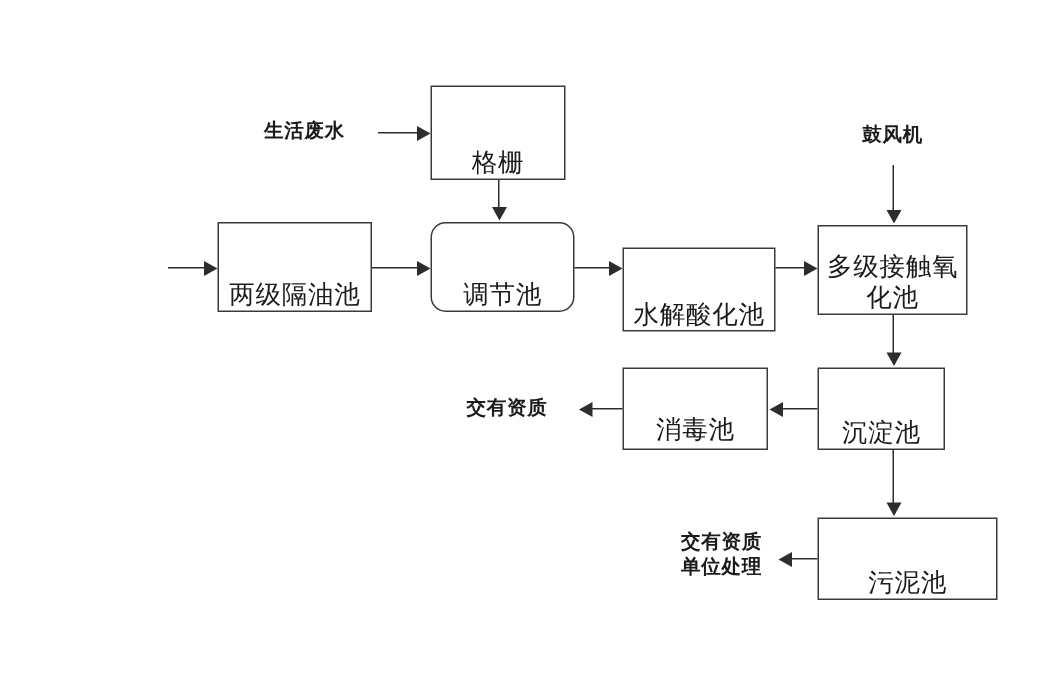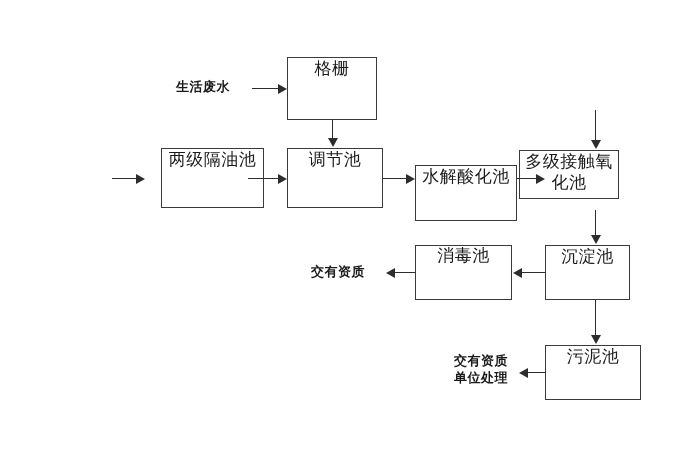--- a/index.html
+++ b/index.html
@@ -16,21 +16,21 @@
     height: 463px;
     background: #ffffff;
     overflow: hidden;
   }
   .node {
     position: absolute;
     box-sizing: border-box;
     border: 1px solid #3a3a3a;
     background: #ffffff;
     display: flex;
-    align-items: flex-start;
+    align-items: flex-end;
     justify-content: center;
     text-align: center;
     color: #1b1b1b;
     font-size: 17px;
     line-height: 1.25;
     letter-spacing: 0.5px;
   }
   .node .node-label {
     display: block;
     padding: 0 4px;
@@ -78,52 +78,53 @@
 </style>
 </head>
 <body>
 
 <div id="canvas">
 
   <div class="node" style="left:287px; top:57px; width:90px; height:63px;">
     <span class="node-label">格栅</span>
   </div>
 
-  <div class="node" style="left:145px; top:148px; width:103px; height:60px;margin-left:16px;">
+  <div class="node" style="left:145px; top:148px; width:103px; height:60px;">
     <span class="node-label">两级隔油池</span>
   </div>
 
-  <div class="node" style="left:287px; top:148px; width:96px; height:60px;">
+  <div class="node" style="left:287px; top:148px; width:96px; height:60px;border-radius:10px;">
     <span class="node-label">调节池</span>
   </div>
 
   <div class="node" style="left:415px; top:150px; width:102px; height:56px;margin-top:15px;">
     <span class="node-label">水解酸化池</span>
   </div>
 
-  <div class="node" style="left:519px; top:150px; width:100px; height:49px;">
+  <div class="node" style="left:545px; top:150px; width:100px; height:60px;">
     <span class="node-label">多级接触氧
 化池</span>
   </div>
 
   <div class="node" style="left:545px; top:245px; width:85px; height:55px;">
     <span class="node-label">沉淀池</span>
   </div>
 
   <div class="node" style="left:415px; top:245px; width:97px; height:55px;font-family:Liberation Mono, monospace;">
     <span class="node-label">消毒池</span>
   </div>
 
-  <div class="node" style="left:545px; top:345px; width:96px; height:55px;">
+  <div class="node" style="left:545px; top:345px; width:120px; height:55px;">
     <span class="node-label">污泥池</span>
   </div>
 
   <div class="free-label" style="left:158px; top:73px; width:90px; height:28px;">生活废水</div>
 
 
+  <div class="free-label" style="left:558px; top:76px; width:74px; height:28px;">鼓风机</div>
 
   <div class="free-label" style="left:294px; top:258px; width:88px; height:28px;">交有资质</div>
 
   <div class="free-label" style="left:427px; top:346px; width:82px; height:48px;margin-left:13px;">交有资质
 单位处理</div>
 
   <div class="edge h" style="left:252px; top:88px; width:27px;"></div>
   <div class="arrow right" style="left:278px; top:84px;"></div>
 
   <div class="edge v" style="left:332px; top:120px; height:19px;"></div>

